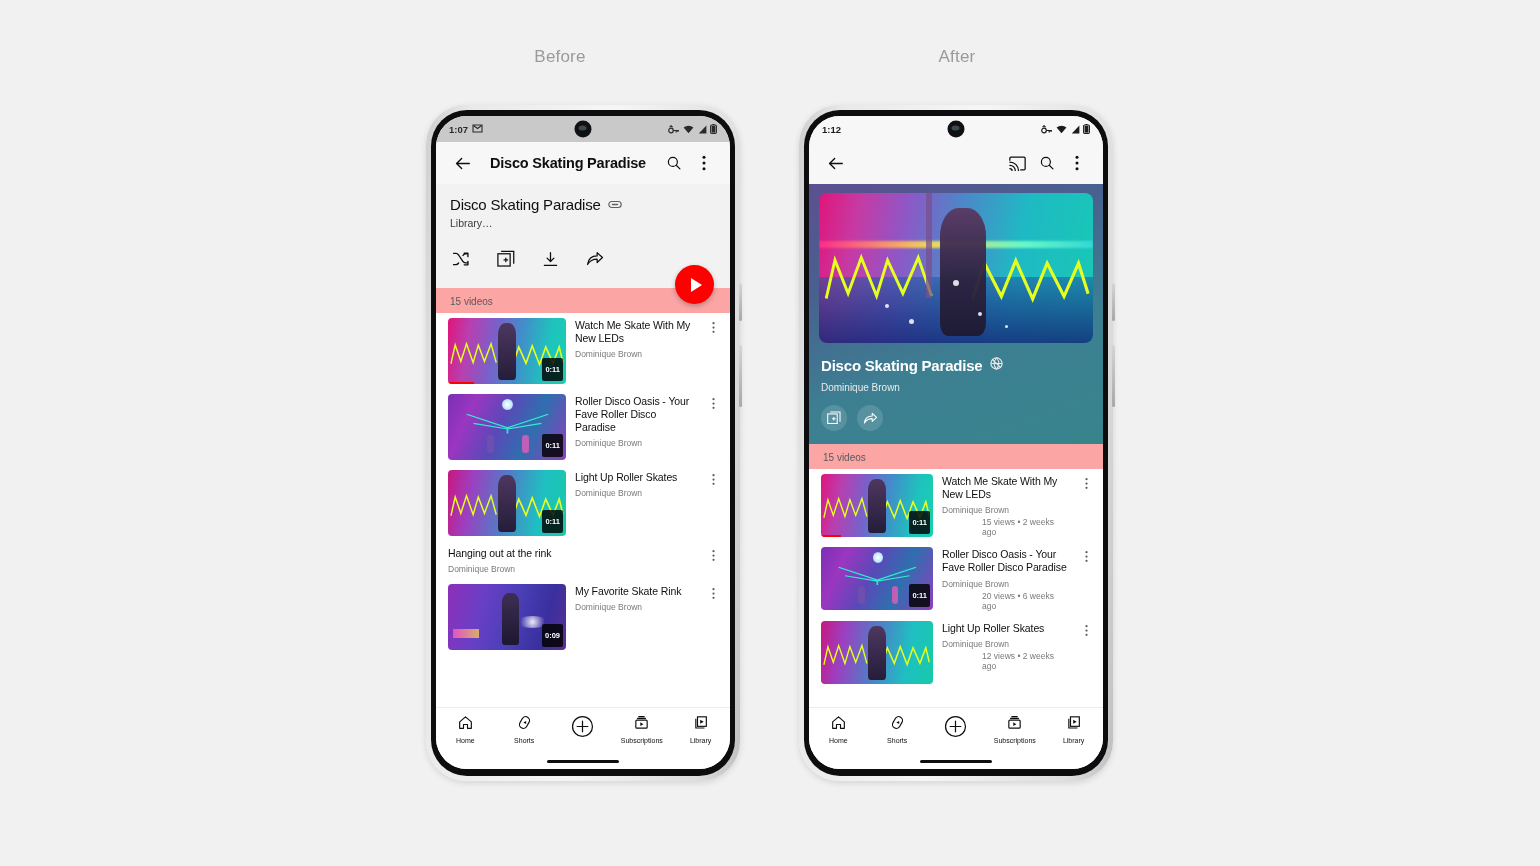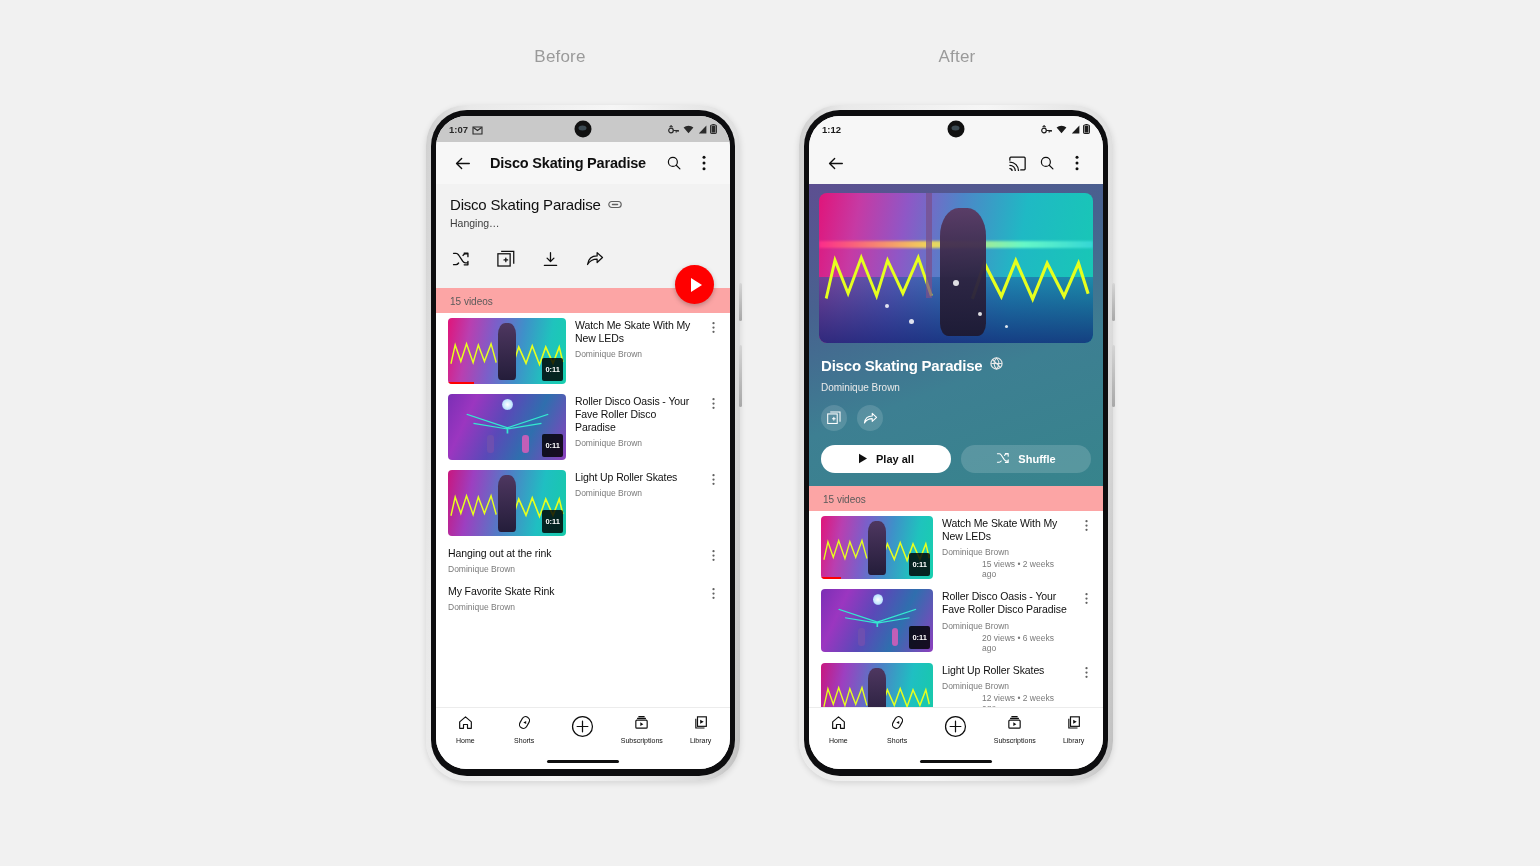--- a/index.html
+++ b/index.html
@@ -54,21 +54,21 @@
   
   .statusbar {
     position: relative; flex: 0 0 auto;
     height: 26px;
     display: flex; align-items: center;
     padding: 0 13px;
     font-size: 9.5px; font-weight: bold; color: #1b1b1b;
   }
   .sb-dark  { background: #c9c9c9; color:#2a2a2a; }
   .sb-light { background: #f7f7f7; color:#1b1b1b; }
-  .sb-left { display: flex; align-items: flex-end; gap: 4px; }
+  .sb-left { display: flex; align-items: flex-start; gap: 4px; }
   .sb-right { margin-left: auto; display: flex; align-items: center; gap: 3.5px; }
   .punch {
     position: absolute; left: 50%; top: 50%;
     transform: translate(-50%,-50%);
     width: 17px; height: 17px; border-radius: 50%;
     background: #111;
   }
   .punch::after {
     content:""; position:absolute; left:4px; top:5px;
     width:8px; height:5px; border-radius:50%;
@@ -266,21 +266,21 @@
           <div class="pl-head">
             <div class="pl-title-row">
               <span class="pl-title">Disco Skating Paradise</span>
               <span>
                 <svg width="14" height="9" viewBox="0 0 16 10">
                     <rect x=".9" y="1.6" width="14.2" height="6.8" rx="3.4" fill="none" stroke="#606060" stroke-width="1.3"></rect>
                     <rect x="4.3" y="4.2" width="7.4" height="1.6" rx=".8" fill="#606060"></rect>
                   </svg>
               </span>
             </div>
-            <div class="pl-owner">Hanging…</div>
+            <div class="pl-owner">Library…</div>
 
             <div class="pl-actions">
               <span class="act">
                 <svg width="18" height="16" viewBox="0 0 20 18">
                     <path d="M13.6 2.4h4.2v4M13.6 15.6h4.2v-4M1.6 2.6h2.8c1.4 0 2 .6 2.9 1.9l4.6 7c.9 1.3 1.5 1.9 2.9 1.9h2.6M17.8 3.1h-2.6c-1.4 0-2 .6-2.9 1.9M1.6 15.4h2.8c1.4 0 2-.6 2.9-1.9" fill="none" stroke="#0f0f0f" stroke-width="1.5" stroke-linecap="round" stroke-linejoin="round"></path>
                   </svg>
               </span>
               <span class="act">
                 <svg width="18" height="18" viewBox="0 0 20 20">
                     <rect x="1" y="4.2" width="13.6" height="13.6" fill="none" stroke="#0f0f0f" stroke-width="1.4"></rect>
@@ -384,20 +384,26 @@
                 </div>
                 <div class="kebab">
                   <svg width="3" height="13" viewBox="0 0 4 16">
                     <circle cx="2" cy="2.3" r="1.5" fill="#606060"></circle>
                     <circle cx="2" cy="8" r="1.5" fill="#606060"></circle>
                     <circle cx="2" cy="13.7" r="1.5" fill="#606060"></circle>
                   </svg>
                 </div>
               </div>
               <div class="vitem">
+                <div class="thumb" style="width:118px;height:66px;background:linear-gradient(105deg,#8e2fb8 0%,#6a3fc6 28%,#4a3fb6 55%,#3a2f9e 80%,#5b2f96 100%)">
+                  <div style="position:absolute;left:46%;top:14%;width:14%;height:78%;border-radius:38% 38% 14% 14%/18% 18% 8% 8%;background:linear-gradient(180deg,#3d2f55,#1d1730)"></div>
+                  <div style="position:absolute;left:58%;top:48%;width:28%;height:18%;border-radius:50%;background:radial-gradient(circle,rgba(255,255,255,.9),rgba(255,255,255,0) 70%)"></div>
+                  <div style="position:absolute;left:4%;top:68%;width:22%;height:14%;background:linear-gradient(90deg,#ff5ec0,#ffd24d);opacity:.75"></div>
+                  <div class="dur">0:09</div>
+                </div>
                 <div class="vmeta">
                   <div class="vtitle">My Favorite Skate Rink</div>
                   <div class="vchan">Dominique Brown</div>
                 </div>
                 <div class="kebab">
                   <svg width="3" height="13" viewBox="0 0 4 16">
                     <circle cx="2" cy="2.3" r="1.5" fill="#606060"></circle>
                     <circle cx="2" cy="8" r="1.5" fill="#606060"></circle>
                     <circle cx="2" cy="13.7" r="1.5" fill="#606060"></circle>
                   </svg>
@@ -560,38 +566,20 @@
                     <path d="M7.8 11h4M9.8 9v4" stroke="#fff" stroke-width="1.5" stroke-linecap="round"></path>
                   </svg>
               </div>
               <div class="circ-btn">
                 <svg width="15" height="13" viewBox="0 0 20 18">
                     <path d="M1.6 15.2C2.6 8.4 6.6 5.6 12.4 5.6V1.8l6 5.6-6 5.6V9.2C8 9.2 4.4 10.6 1.6 15.2z" fill="none" stroke="#fff" stroke-width="1.5" stroke-linejoin="round"></path>
                   </svg>
               </div>
             </div>
 
-            <div class="cta-row">
-              <div class="cta solid">
-                <span>
-                  <svg width="10" height="11" viewBox="0 0 10 11">
-                      <path d="M1 .8l8 4.7-8 4.7z" fill="#0f0f0f"></path>
-                    </svg>
-                </span>
-                <span>Play all</span>
-              </div>
-              <div class="cta ghost">
-                <span>
-                  <svg width="14" height="12" viewBox="0 0 20 18">
-                      <path d="M13.6 2.4h4.2v4M13.6 15.6h4.2v-4M1.6 2.6h2.8c1.4 0 2 .6 2.9 1.9l4.6 7c.9 1.3 1.5 1.9 2.9 1.9h2.6M17.8 3.1h-2.6c-1.4 0-2 .6-2.9 1.9M1.6 15.4h2.8c1.4 0 2-.6 2.9-1.9" fill="none" stroke="#fff" stroke-width="1.6" stroke-linecap="round" stroke-linejoin="round"></path>
-                    </svg>
-                </span>
-                <span>Shuffle</span>
-              </div>
-            </div>
           </div>
 
           <div class="count-row">15 videos</div>
 
           <div class="vlist" id="after-list">
               <div class="vitem">
                 <div class="thumb" style="width:112px;height:63px;background:linear-gradient(100deg,#e0157a 0%,#b93fb0 18%,#7b5fc9 38%,#3f90c9 60%,#1fc3bd 82%,#18cfae 100%)">
                   <svg style="position:absolute;left:2%;top:34%;width:40%;height:38%" viewBox="0 0 100 40" preserveAspectRatio="none">
                     <path d="M2 38 L11 8 L23 34 L35 6 L49 36 L60 8 L73 34 L87 6 L98 36" fill="none" stroke="#e6ff1f" stroke-width="3"></path>
                   </svg>

